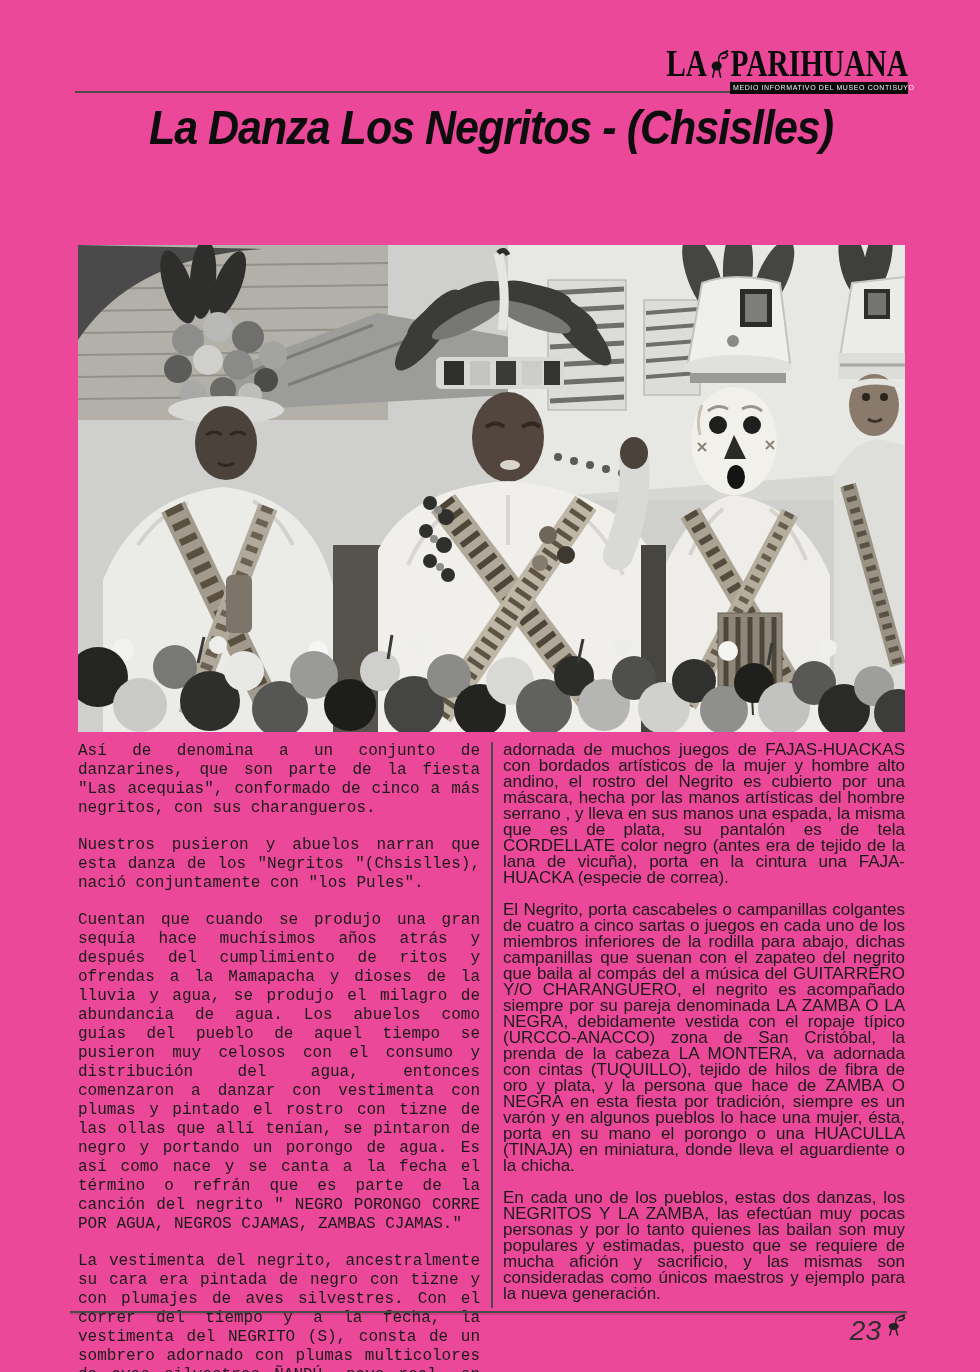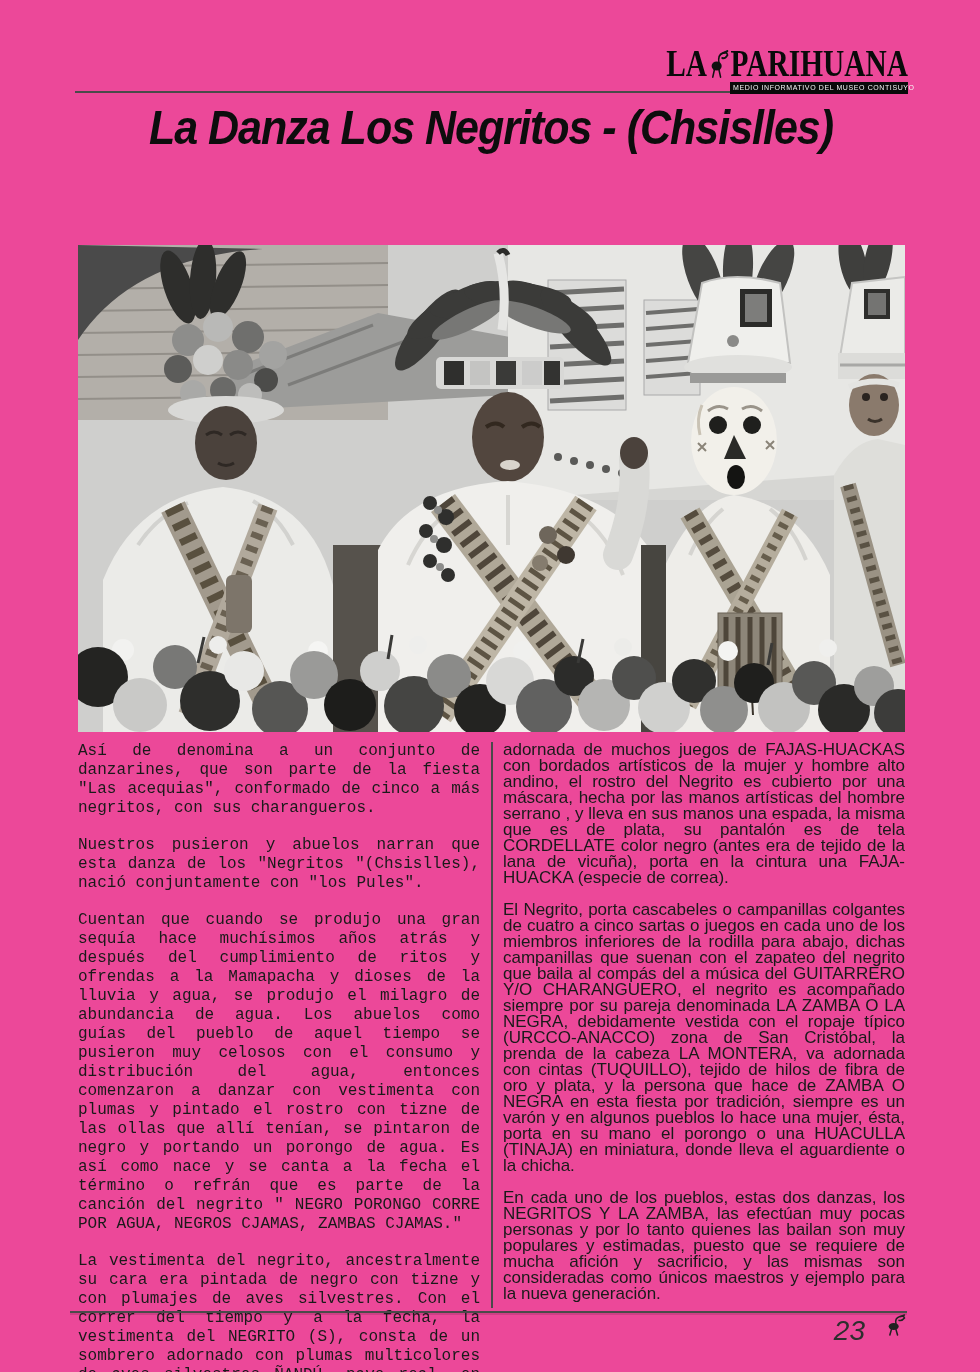--- a/index.html
+++ b/index.html
@@ -35,21 +35,21 @@
   .col{text-align:justify;}
   .col p{margin:0 0 18px;}
   .col-left{width:402px;font-size:16px;line-height:19px;font-family:Liberation Mono, monospace;}
   .col-right{width:402px;font-size:17px;line-height:16px;}
   .col-right p{margin:0 0 16px;}
   .col-divider{width:2px;background:#4a4a4a;margin:0 10px 4px 11px;align-self:stretch;}
 
   
   .footer-rule{position:absolute;left:70px;top:1311px;width:837px;height:2px;background:#4a4a4a;
                box-shadow:0 2px 0 rgba(0,0,0,.12);}
-  .footer{position:absolute;top:1315px;right:74px;display:flex;align-items:flex-start;gap:21px;margin-left:42px;}
+  .footer{position:absolute;top:1315px;right:74px;display:flex;align-items:flex-start;gap:5px;margin-left:42px;}
   .pagenum{font-style:italic;font-size:28px;line-height:32px;color:#2e2e2e;
            font-family:"Liberation Sans",sans-serif;}
   .footer .bird{margin-top:-2px;}
 </style>
 </head>
 <body>
 
 <div class="page">
 
   <div class="header-rule"></div>

